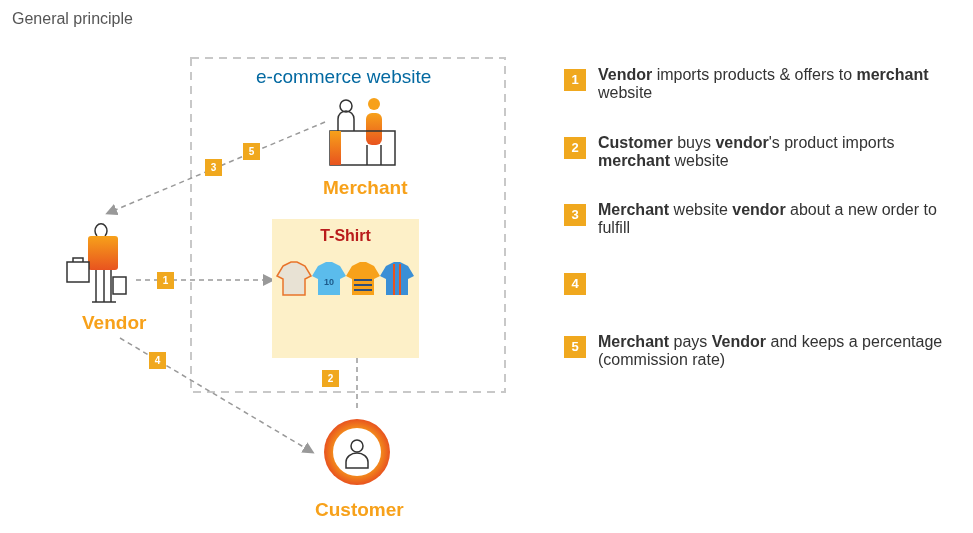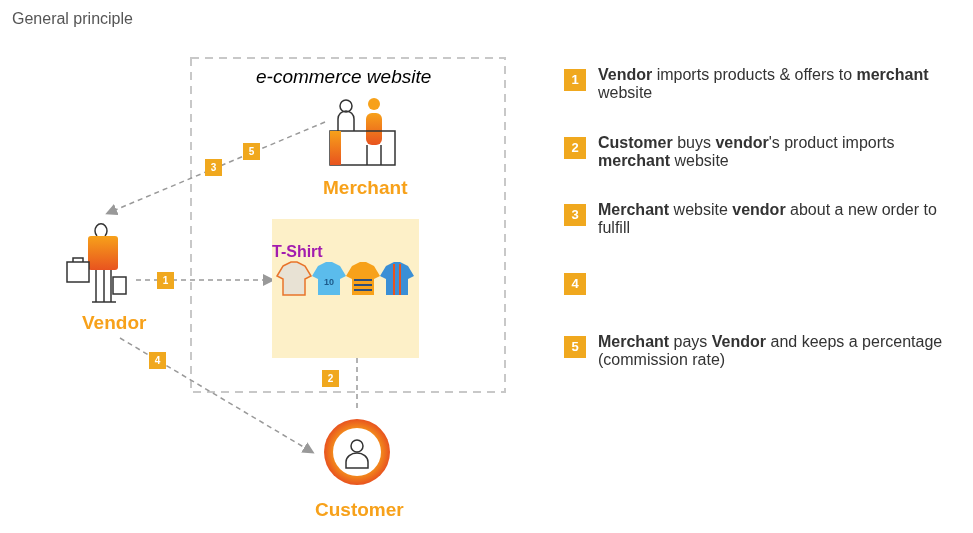--- a/index.html
+++ b/index.html
@@ -1,22 +1,22 @@
 <!DOCTYPE html>
 <html><head>
 <meta charset="utf-8">
 <style>
   html,body{margin:0;padding:0;background:#fff;}
   body{width:973px;height:533px;position:relative;overflow:hidden;font-family:"Liberation Sans",sans-serif;}
   .title{position:absolute;left:12px;top:10px;font-size:16px;color:#555;}
   svg.main{position:absolute;left:0;top:0;}
   .lbl{position:absolute;color:#f7a11a;font-weight:bold;font-size:19px;}
-  .ecom{position:absolute;left:256px;top:66px;font-size:19px;color:#000000;font-style:italic;}
+  .ecom{position:absolute;left:256px;top:66px;font-size:19px;color:#0369a1;}
   .tshirt-box{position:absolute;left:272px;top:219px;width:147px;height:139px;background:#fdf0c8;}
-  .tshirt-title{position:absolute;left:0;right:0;top:24px;color:#a21caf;font-weight:bold;font-size:16px;}
+  .tshirt-title{position:absolute;left:0;right:0;top:8px;text-align:center;color:#b91c1c;font-weight:bold;font-size:16px;}
   .badge{position:absolute;width:17px;height:17px;background:#f0a81e;color:#fff;font-size:10px;font-weight:bold;text-align:center;line-height:17px;}
   .step{position:absolute;left:564px;width:380px;display:flex;align-items:flex-start;}
   .step .num{flex:0 0 22px;height:22px;background:#f0a81e;color:#fff;font-weight:bold;font-size:13px;text-align:center;line-height:22px;margin-top:3px;}
   .step .txt{margin-left:12px;font-size:16px;line-height:18px;color:#333;}
   .step b{color:#333;}
 </style>
 </head>
 <body>
 
 <div class="title">General principle</div>

